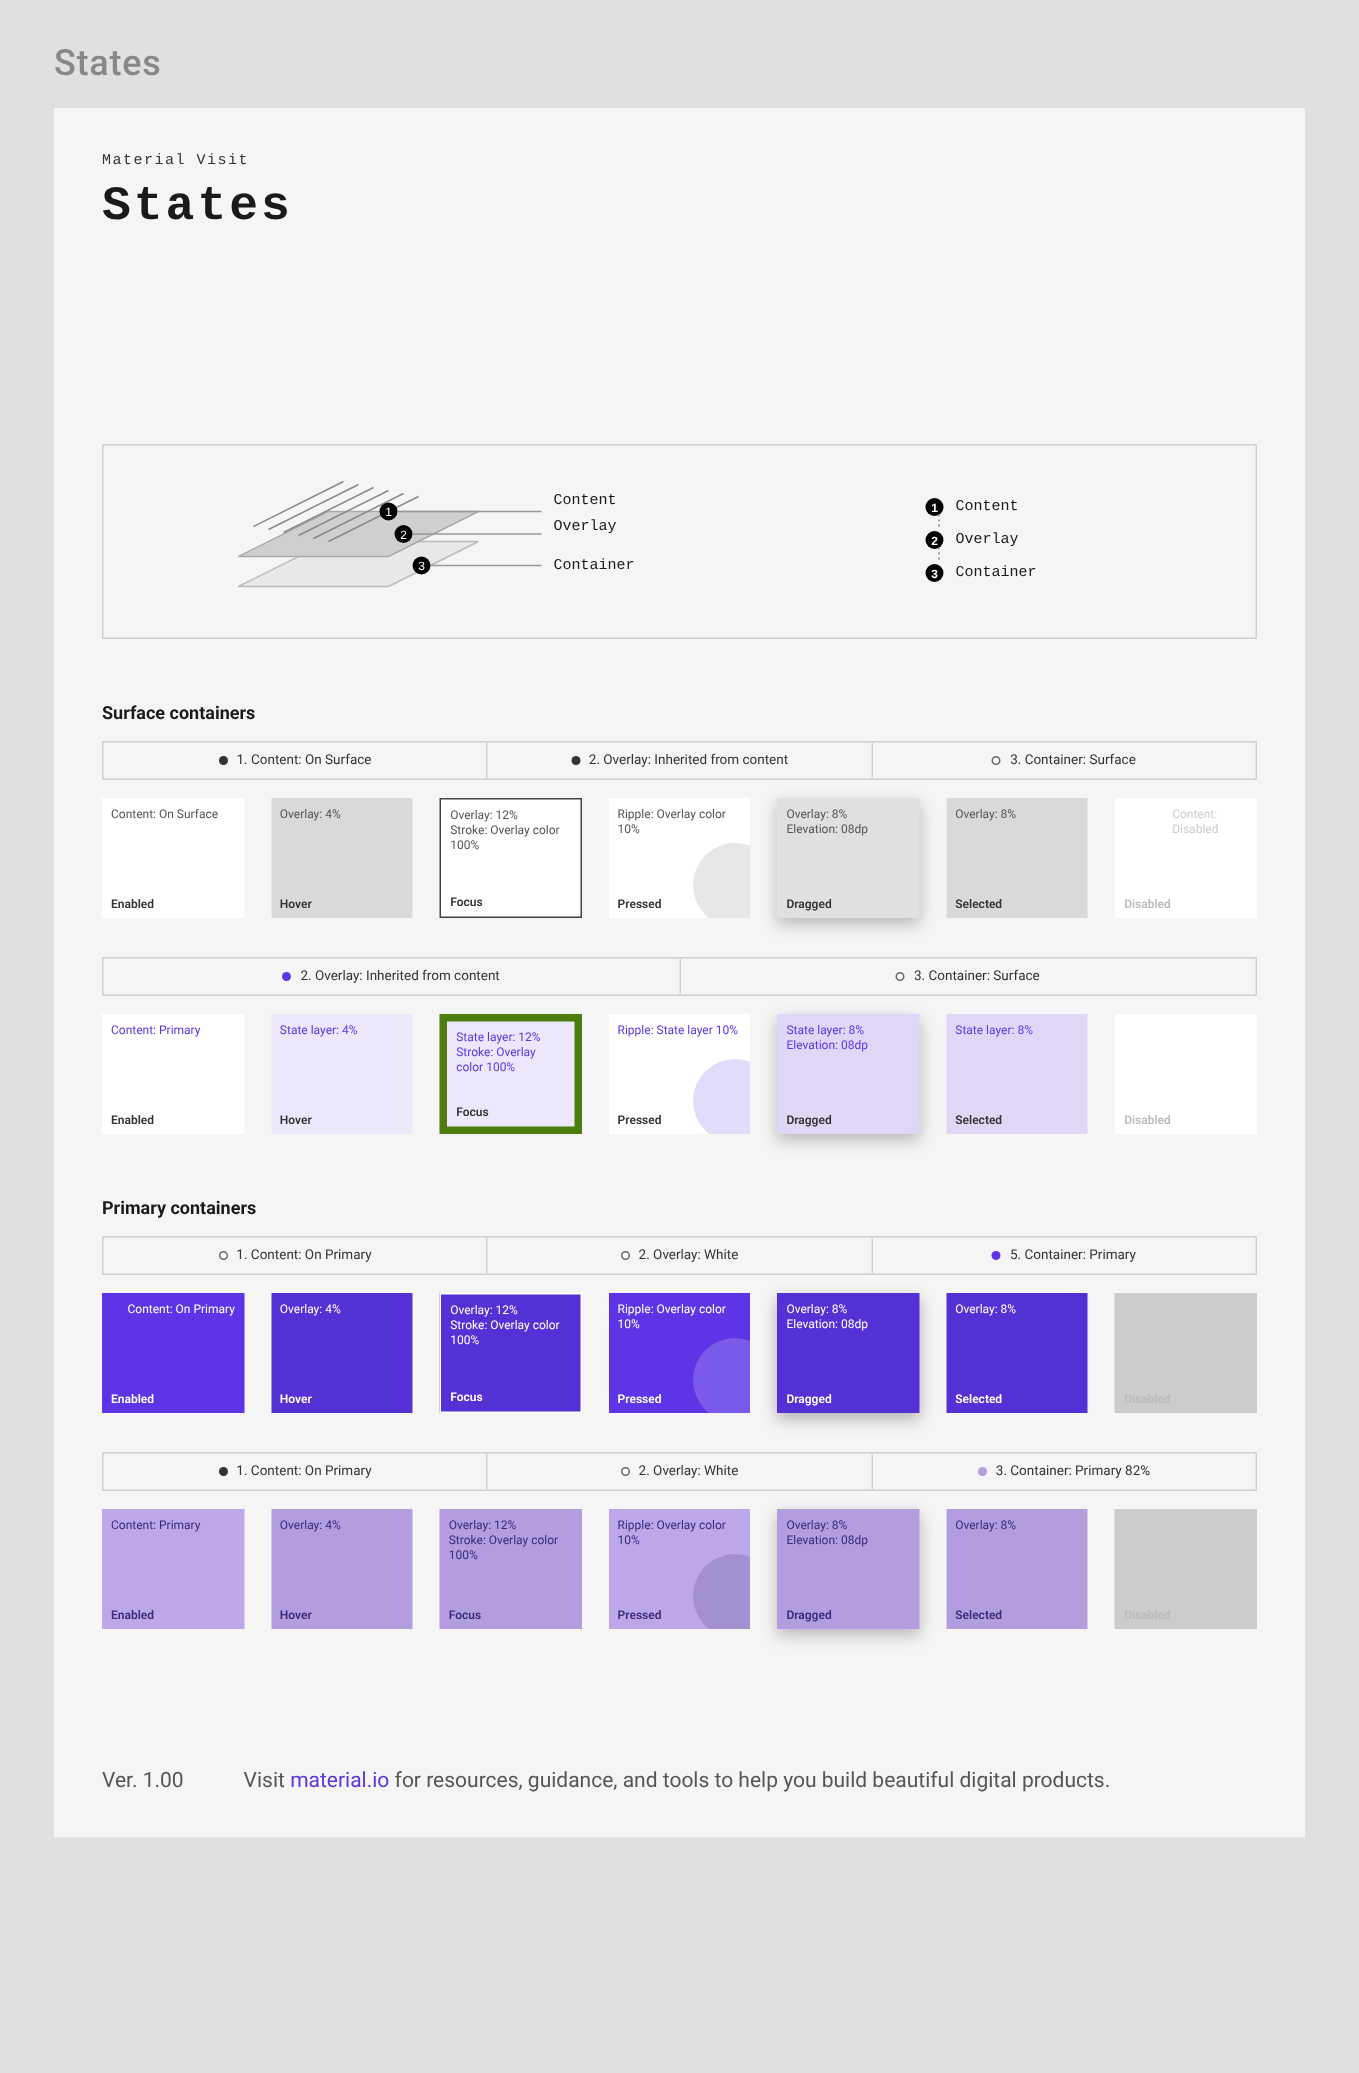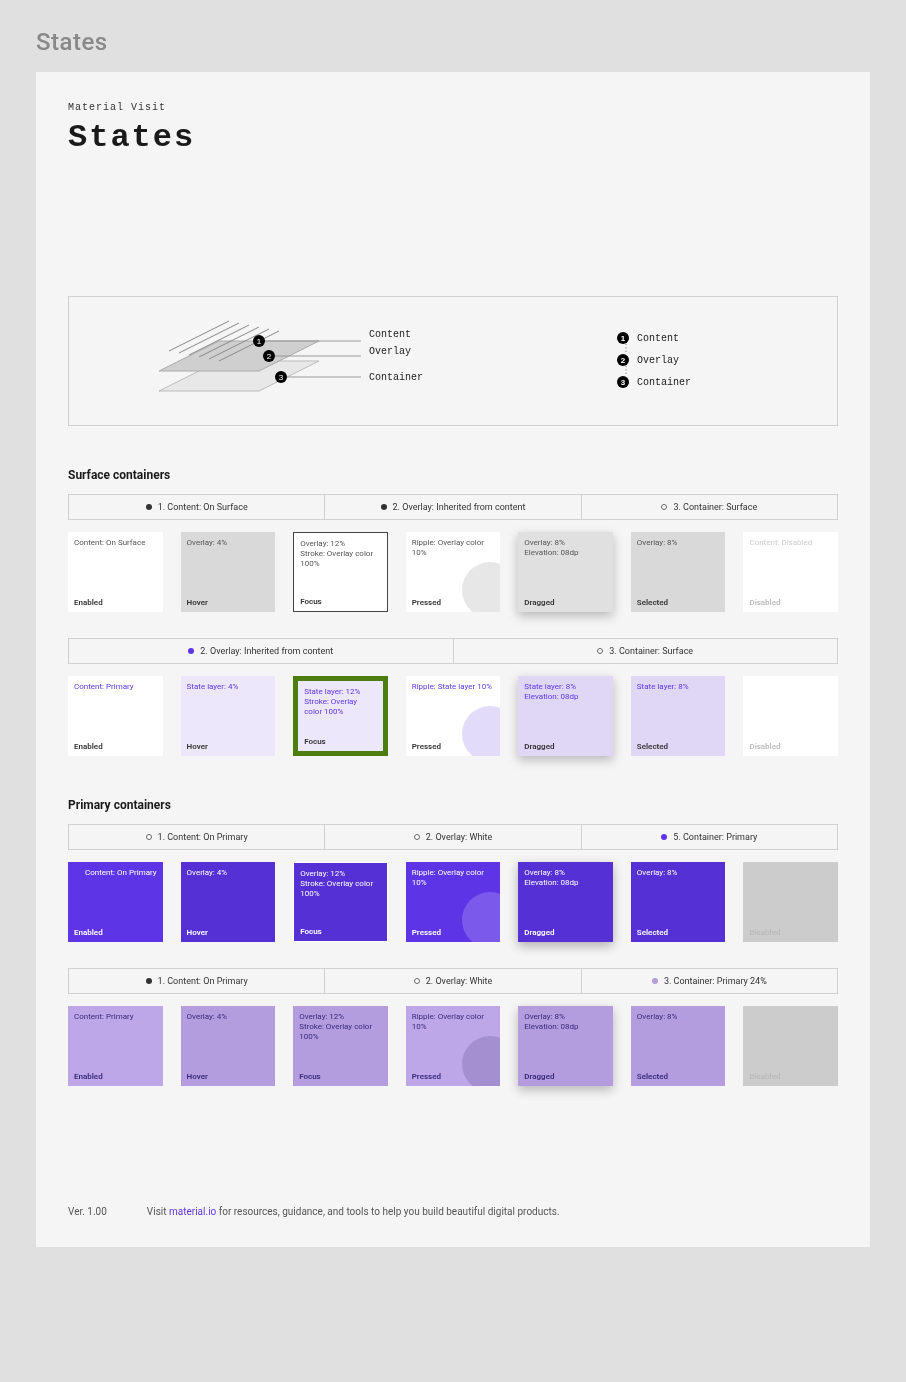--- a/index.html
+++ b/index.html
@@ -162,22 +162,22 @@
   .ripple-dark::after {
     content:"";
     position:absolute; right:-18px; bottom:-6px;
     width:56px; height:56px; border-radius:50%;
     background:rgba(50,40,100,0.18);
   }
 
   .spacer { height: 26px; }
 
   .footer {
-    margin-top: 120px;
-    font-size: 10px;
+    margin-top: 93px;
+    font-size: 14px;
     color:#555;
     display:flex;
     gap:40px;
   }
   .footer a { color:#5e35e6; text-decoration:none; }
 </style>
 </head>
 <body>
 
 <div class="outer-title">States</div>
@@ -284,21 +284,21 @@
         <div class="card bg-dragged-gray">
           <div class="top" style="white-space: pre-line;">Overlay: 8%
 Elevation: 08dp</div>
           <div class="state-label ">Dragged</div>
         </div>
         <div class="card bg-gray">
           <div class="top" style="white-space: pre-line;">Overlay: 8%</div>
           <div class="state-label ">Selected</div>
         </div>
         <div class="card bg-disabled-white">
-          <div class="top" style="white-space: pre-line;">Content: Disabled</div>
+          <div class="top" style="white-space: pre-line; margin-left: 32px;">Content: Disabled</div>
           <div class="state-label off">Disabled</div>
         </div>
       </div>
       <div class="spacer"></div>
       <div class="tab-bar">
         <div class="tab">
           <span class="dot filled-primary"></span>
           <span>2. Overlay: Inherited from content</span>
         </div>
         <div class="tab">
@@ -390,21 +390,21 @@
         <div class="tab">
           <span class="dot filled-black"></span>
           <span>1. Content: On Primary</span>
         </div>
         <div class="tab">
           <span class="dot open-black"></span>
           <span>2. Overlay: White</span>
         </div>
         <div class="tab">
           <span class="dot filled-primary-light"></span>
-          <span>3. Container: Primary 24%</span>
+          <span>3. Container: Primary 82%</span>
         </div>
       </div>
       <div class="card-row">
         <div class="card bg-soft">
           <div class="top" style="white-space: pre-line;">Content: Primary</div>
           <div class="state-label onsoft">Enabled</div>
         </div>
         <div class="card bg-soft-d">
           <div class="top" style="white-space: pre-line;">Overlay: 4%</div>
           <div class="state-label onsoft">Hover</div>

